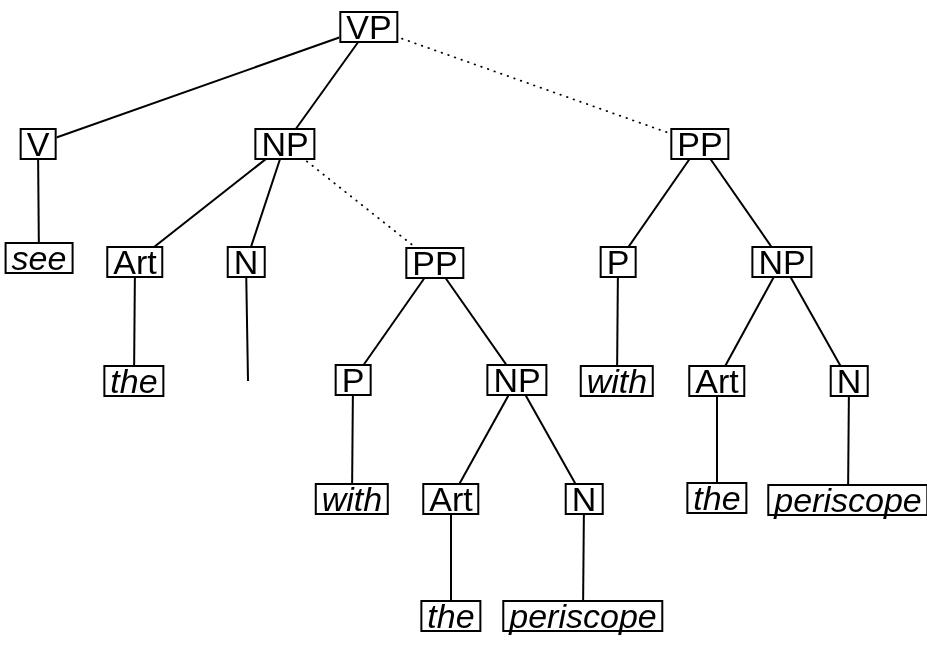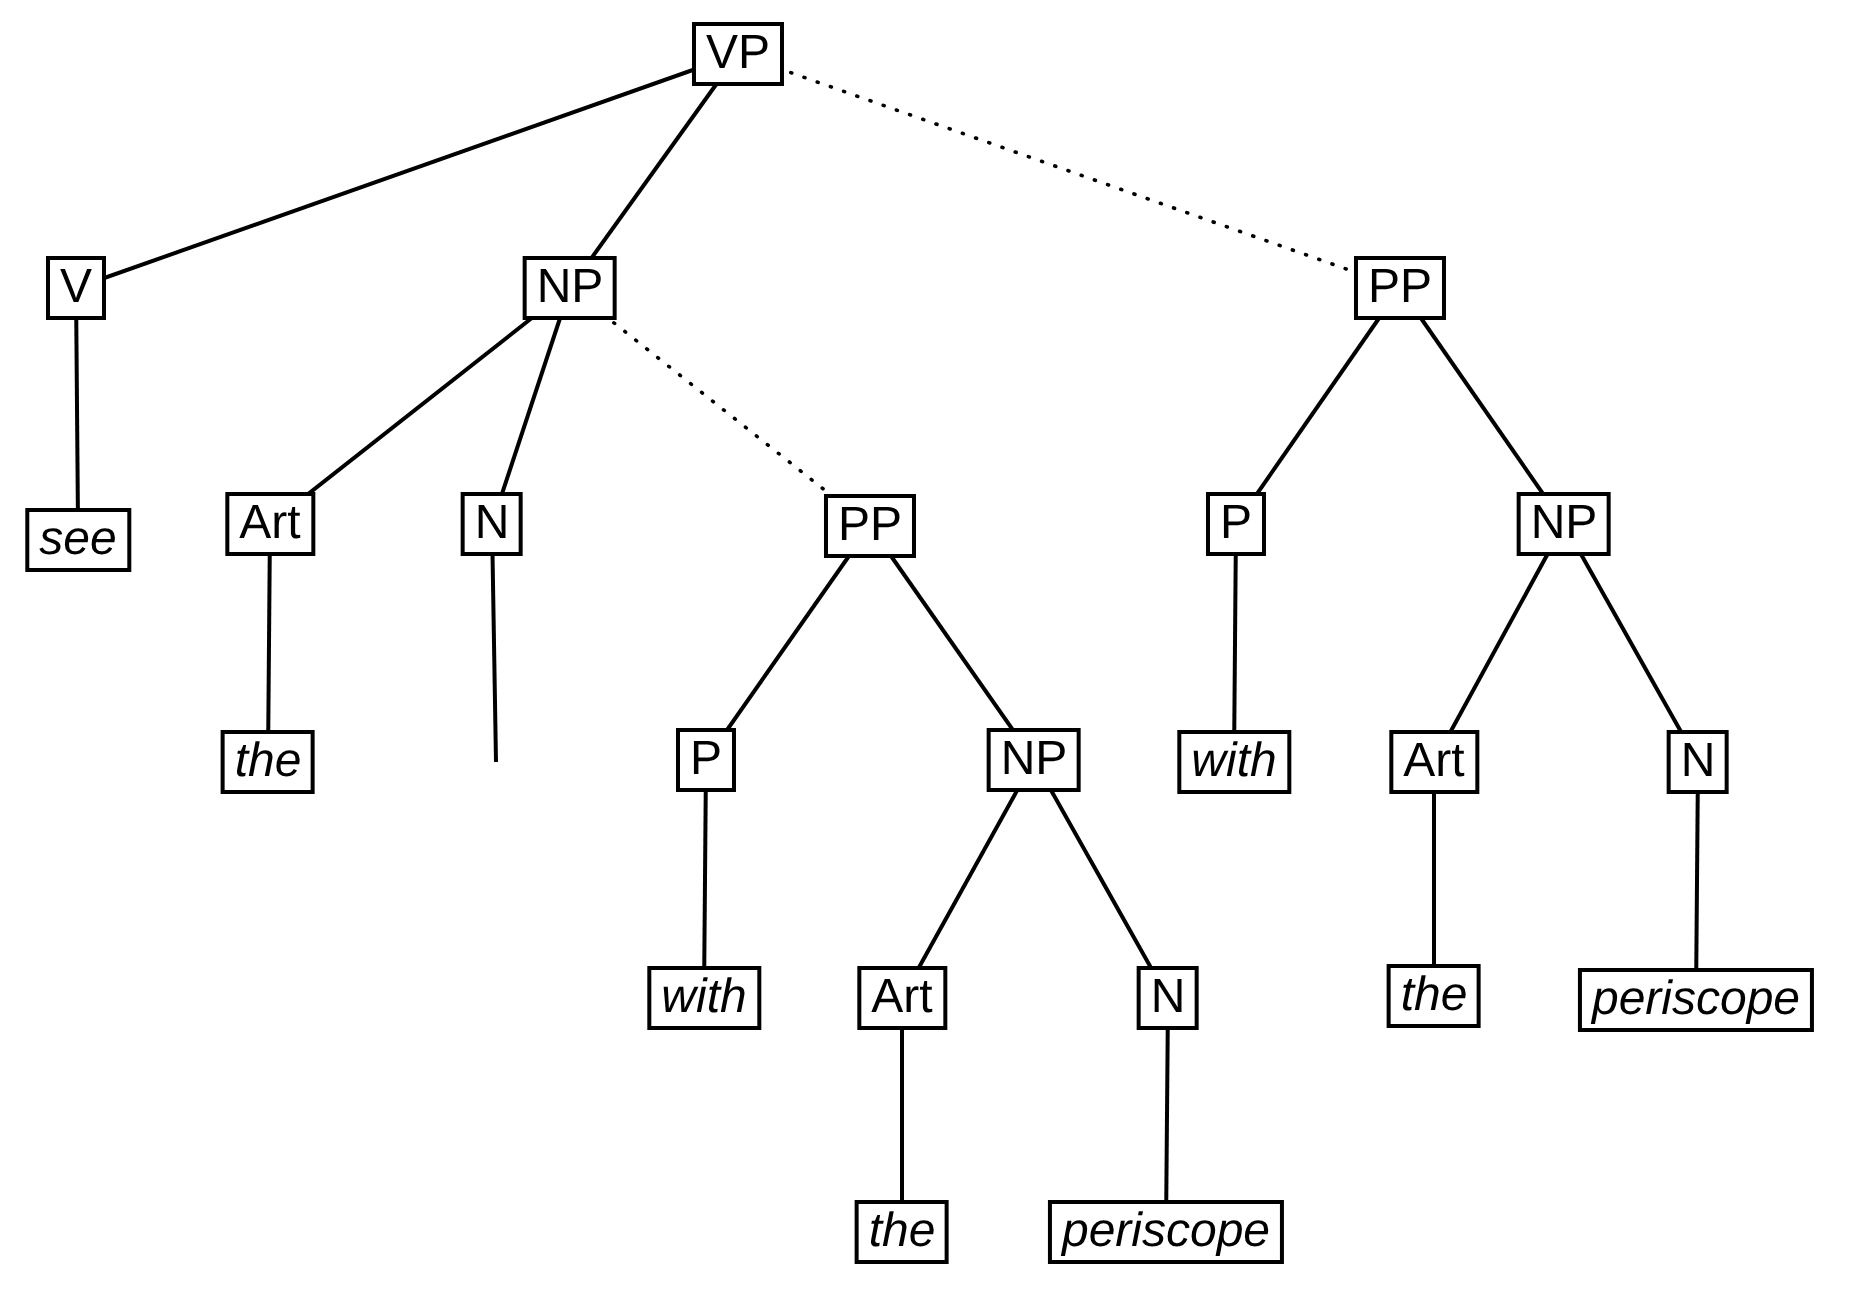--- a/index.html
+++ b/index.html
@@ -19,21 +19,21 @@
     position: absolute;
     left: 0;
     top: 0;
   }
   .node {
     position: absolute;
     transform: translate(-50%, -50%);
     background: #ffffff;
     border: 2px solid #000000;
     padding: 0 5px;
-    font-size: 24px;
+    font-size: 34px;
     line-height: 28px;
     color: #000000;
     white-space: nowrap;
     text-align: center;
   }
   .node.terminal {
     font-style: italic;
   }
 </style>
 </head>
@@ -64,21 +64,21 @@
       <line x1="782" y1="262" x2="849" y2="381" stroke="#000000" stroke-width="2"></line>
       <line x1="717" y1="381" x2="717" y2="498" stroke="#000000" stroke-width="2"></line>
       <line x1="849" y1="381" x2="848" y2="500" stroke="#000000" stroke-width="2"></line>
     </svg>
 
   <div class="node" style="left:369px; top:27px">VP</div>
   <div class="node" style="left:38px;  top:144px">V</div>
   <div class="node" style="left:285px; top:144px">NP</div>
   <div class="node" style="left:700px; top:144px">PP</div>
 
-  <div class="node terminal" style="left:39px;  top:270px">see</div>
+  <div class="node terminal" style="left:39px;  top:258px">see</div>
   <div class="node" style="left:135px; top:262px">Art</div>
   <div class="node" style="left:246px; top:262px">N</div>
   <div class="node" style="left:435px; top:263px">PP</div>
   <div class="node" style="left:618px; top:262px">P</div>
   <div class="node" style="left:782px; top:262px">NP</div>
 
   <div class="node terminal" style="left:134px; top:381px">the</div>
   <div class="node" style="left:353px; top:380px">P</div>
   <div class="node" style="left:517px; top:380px">NP</div>
   <div class="node terminal" style="left:617px; top:381px">with</div>

